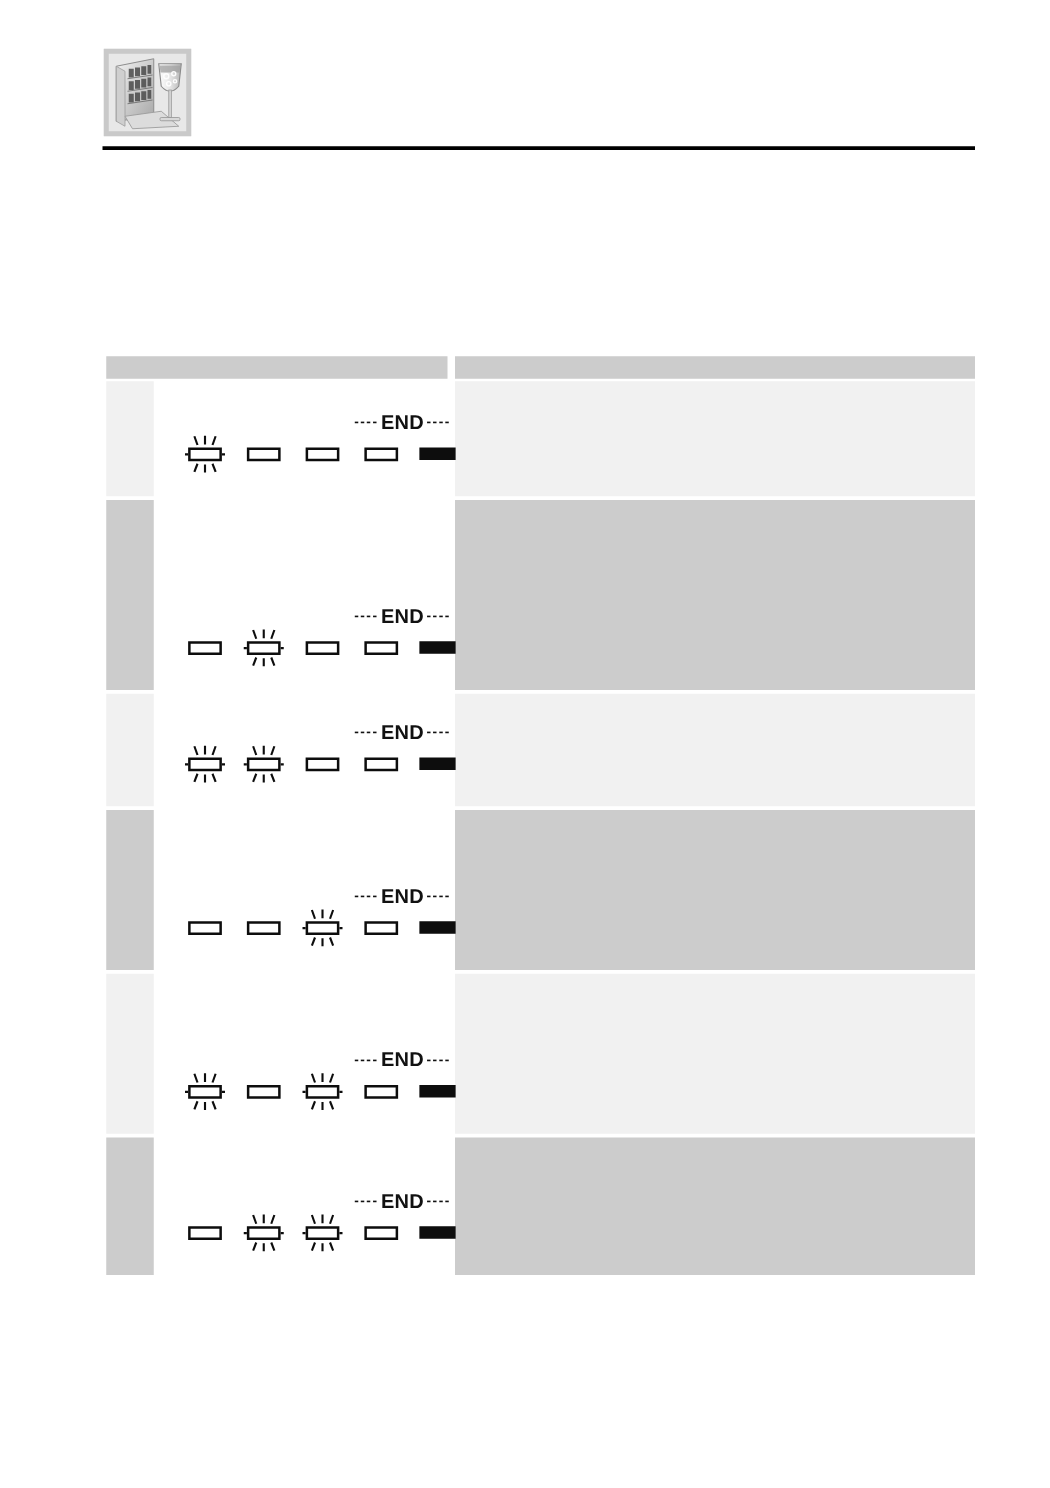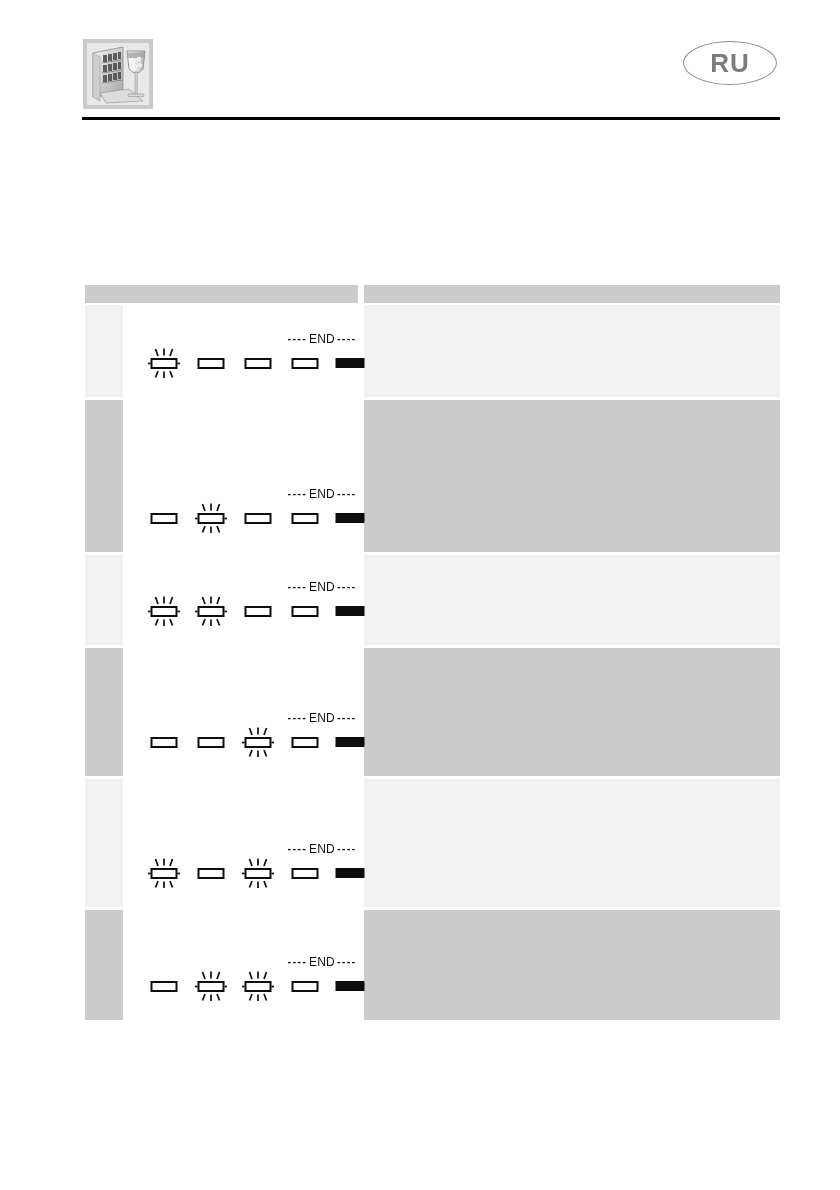--- a/index.html
+++ b/index.html
@@ -169,22 +169,22 @@
   .end-dashes {
     flex: none;
     font-size: 11px;
     font-weight: bold;
     letter-spacing: 1.2px;
     color: #111111;
     line-height: 1;
   }
   .end-text {
     flex: none;
-    font-size: 12px;
-    font-weight: normal;
+    font-size: 16px;
+    font-weight: bold;
     color: #111111;
     line-height: 1;
     letter-spacing: 0.2px;
   }
 </style>
 </head>
 <body>
 
 <div class="page-header">
 
@@ -235,23 +235,20 @@
       <rect x="45" y="55" width="16" height="2.6" rx="1" fill="#d8d8d8" stroke="#8f8f8f" stroke-width="0.6"></rect>
       <g fill="none" stroke="#ffffff" stroke-width="1.1" opacity="0.95">
         <circle cx="50" cy="22" r="2"></circle>
           <circle cx="56" cy="20" r="1.6"></circle>
         <circle cx="52" cy="28" r="1.7"></circle>
           <circle cx="57" cy="26" r="1.3"></circle>
       </g>
     </svg>
   </div>
 
-  <div class="locale-badge">
-    <span>RU</span>
-  </div>
 
   <div class="header-rule"></div>
 </div>
 
 <div class="led-table">
 
   <div class="table-head">
     <div class="th-left"></div>
     <div class="th-right"></div>
   </div>

